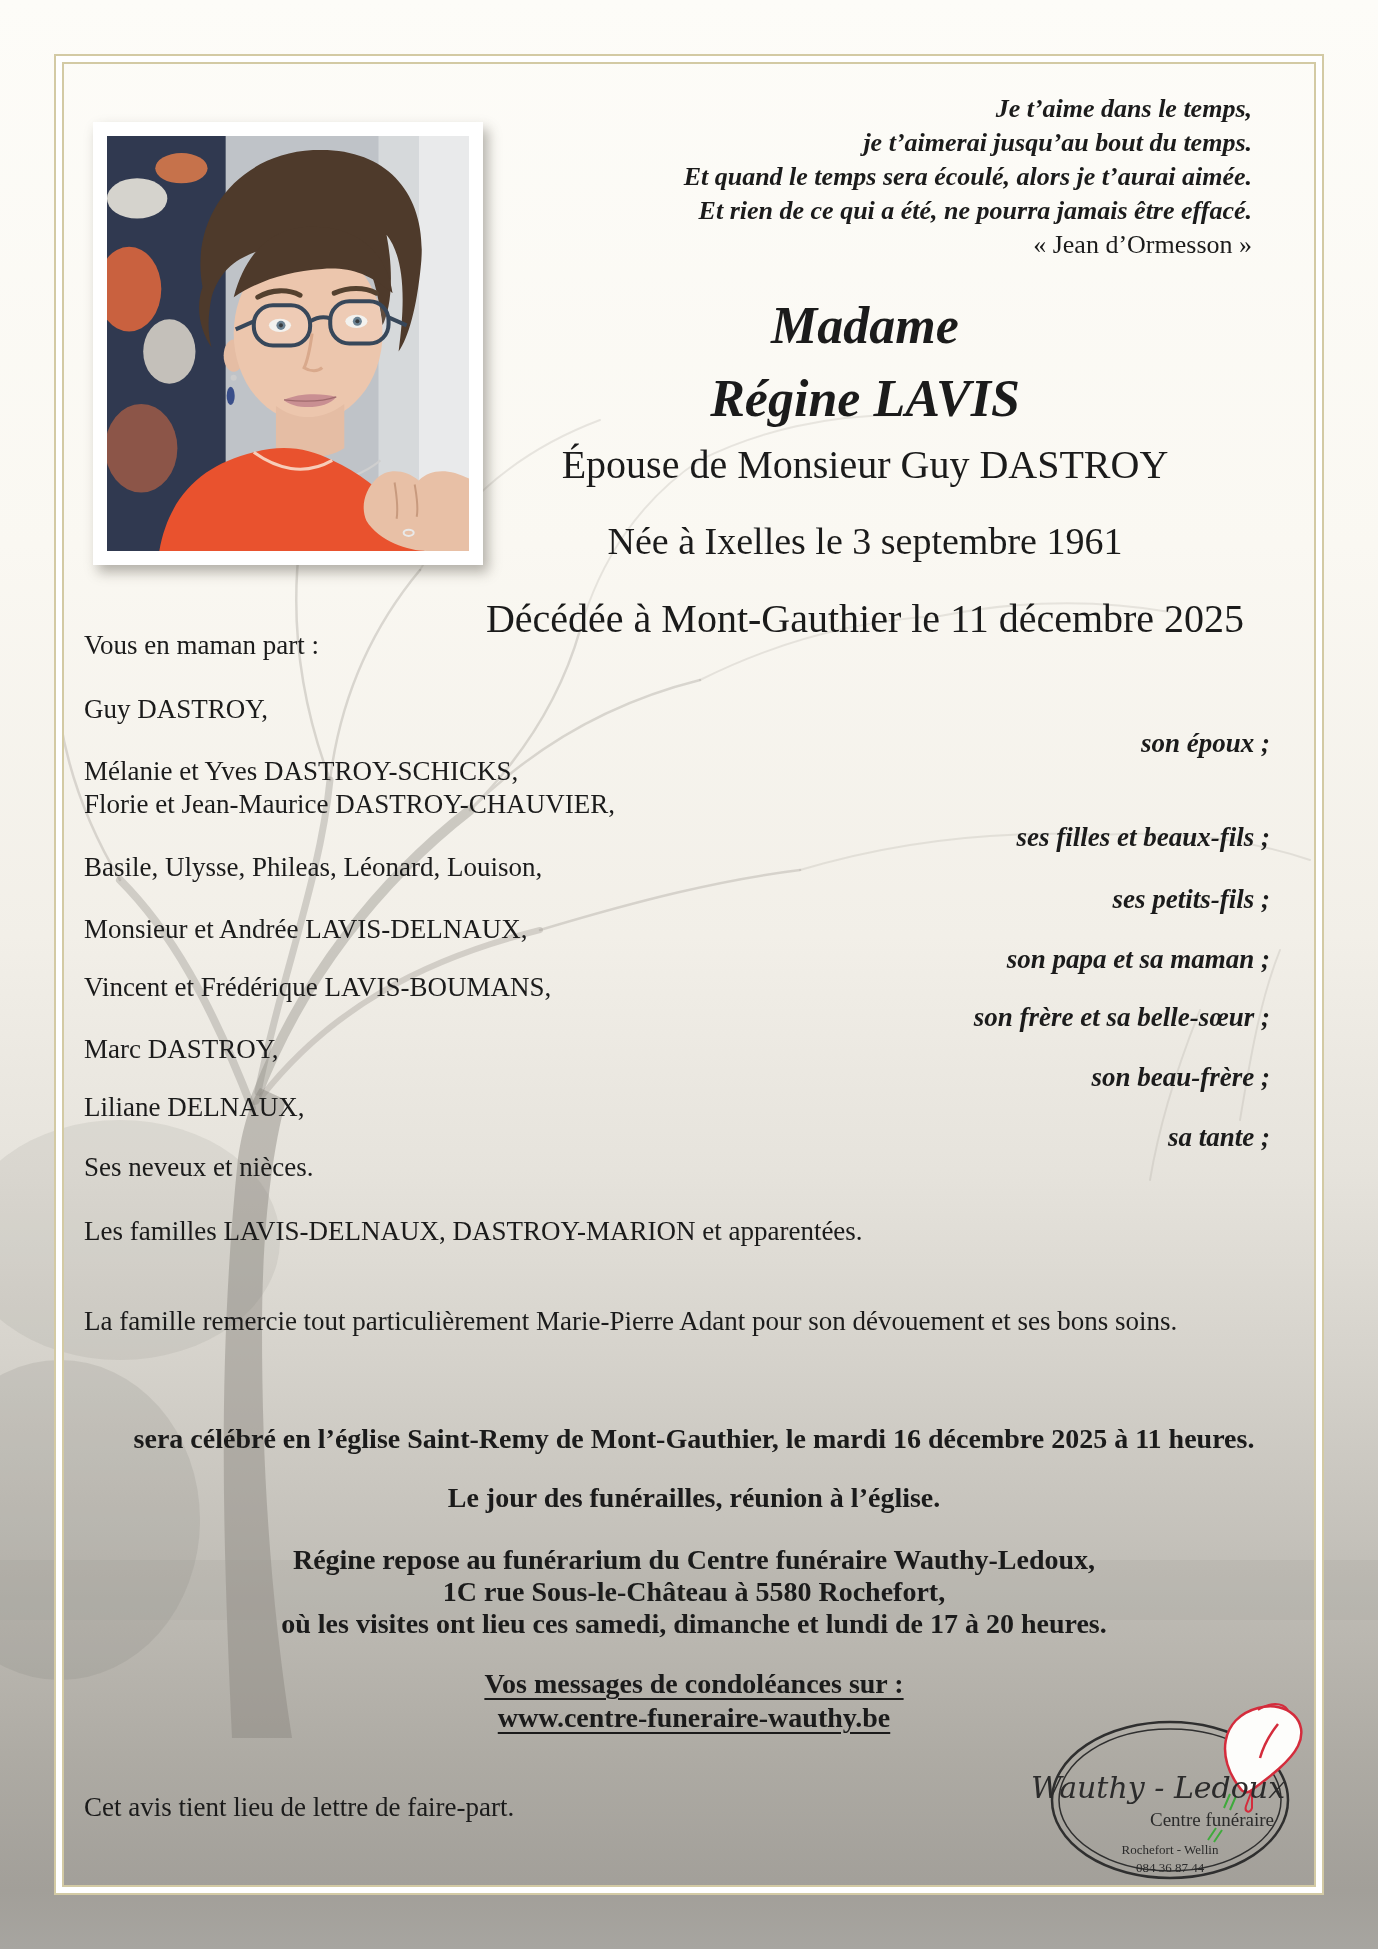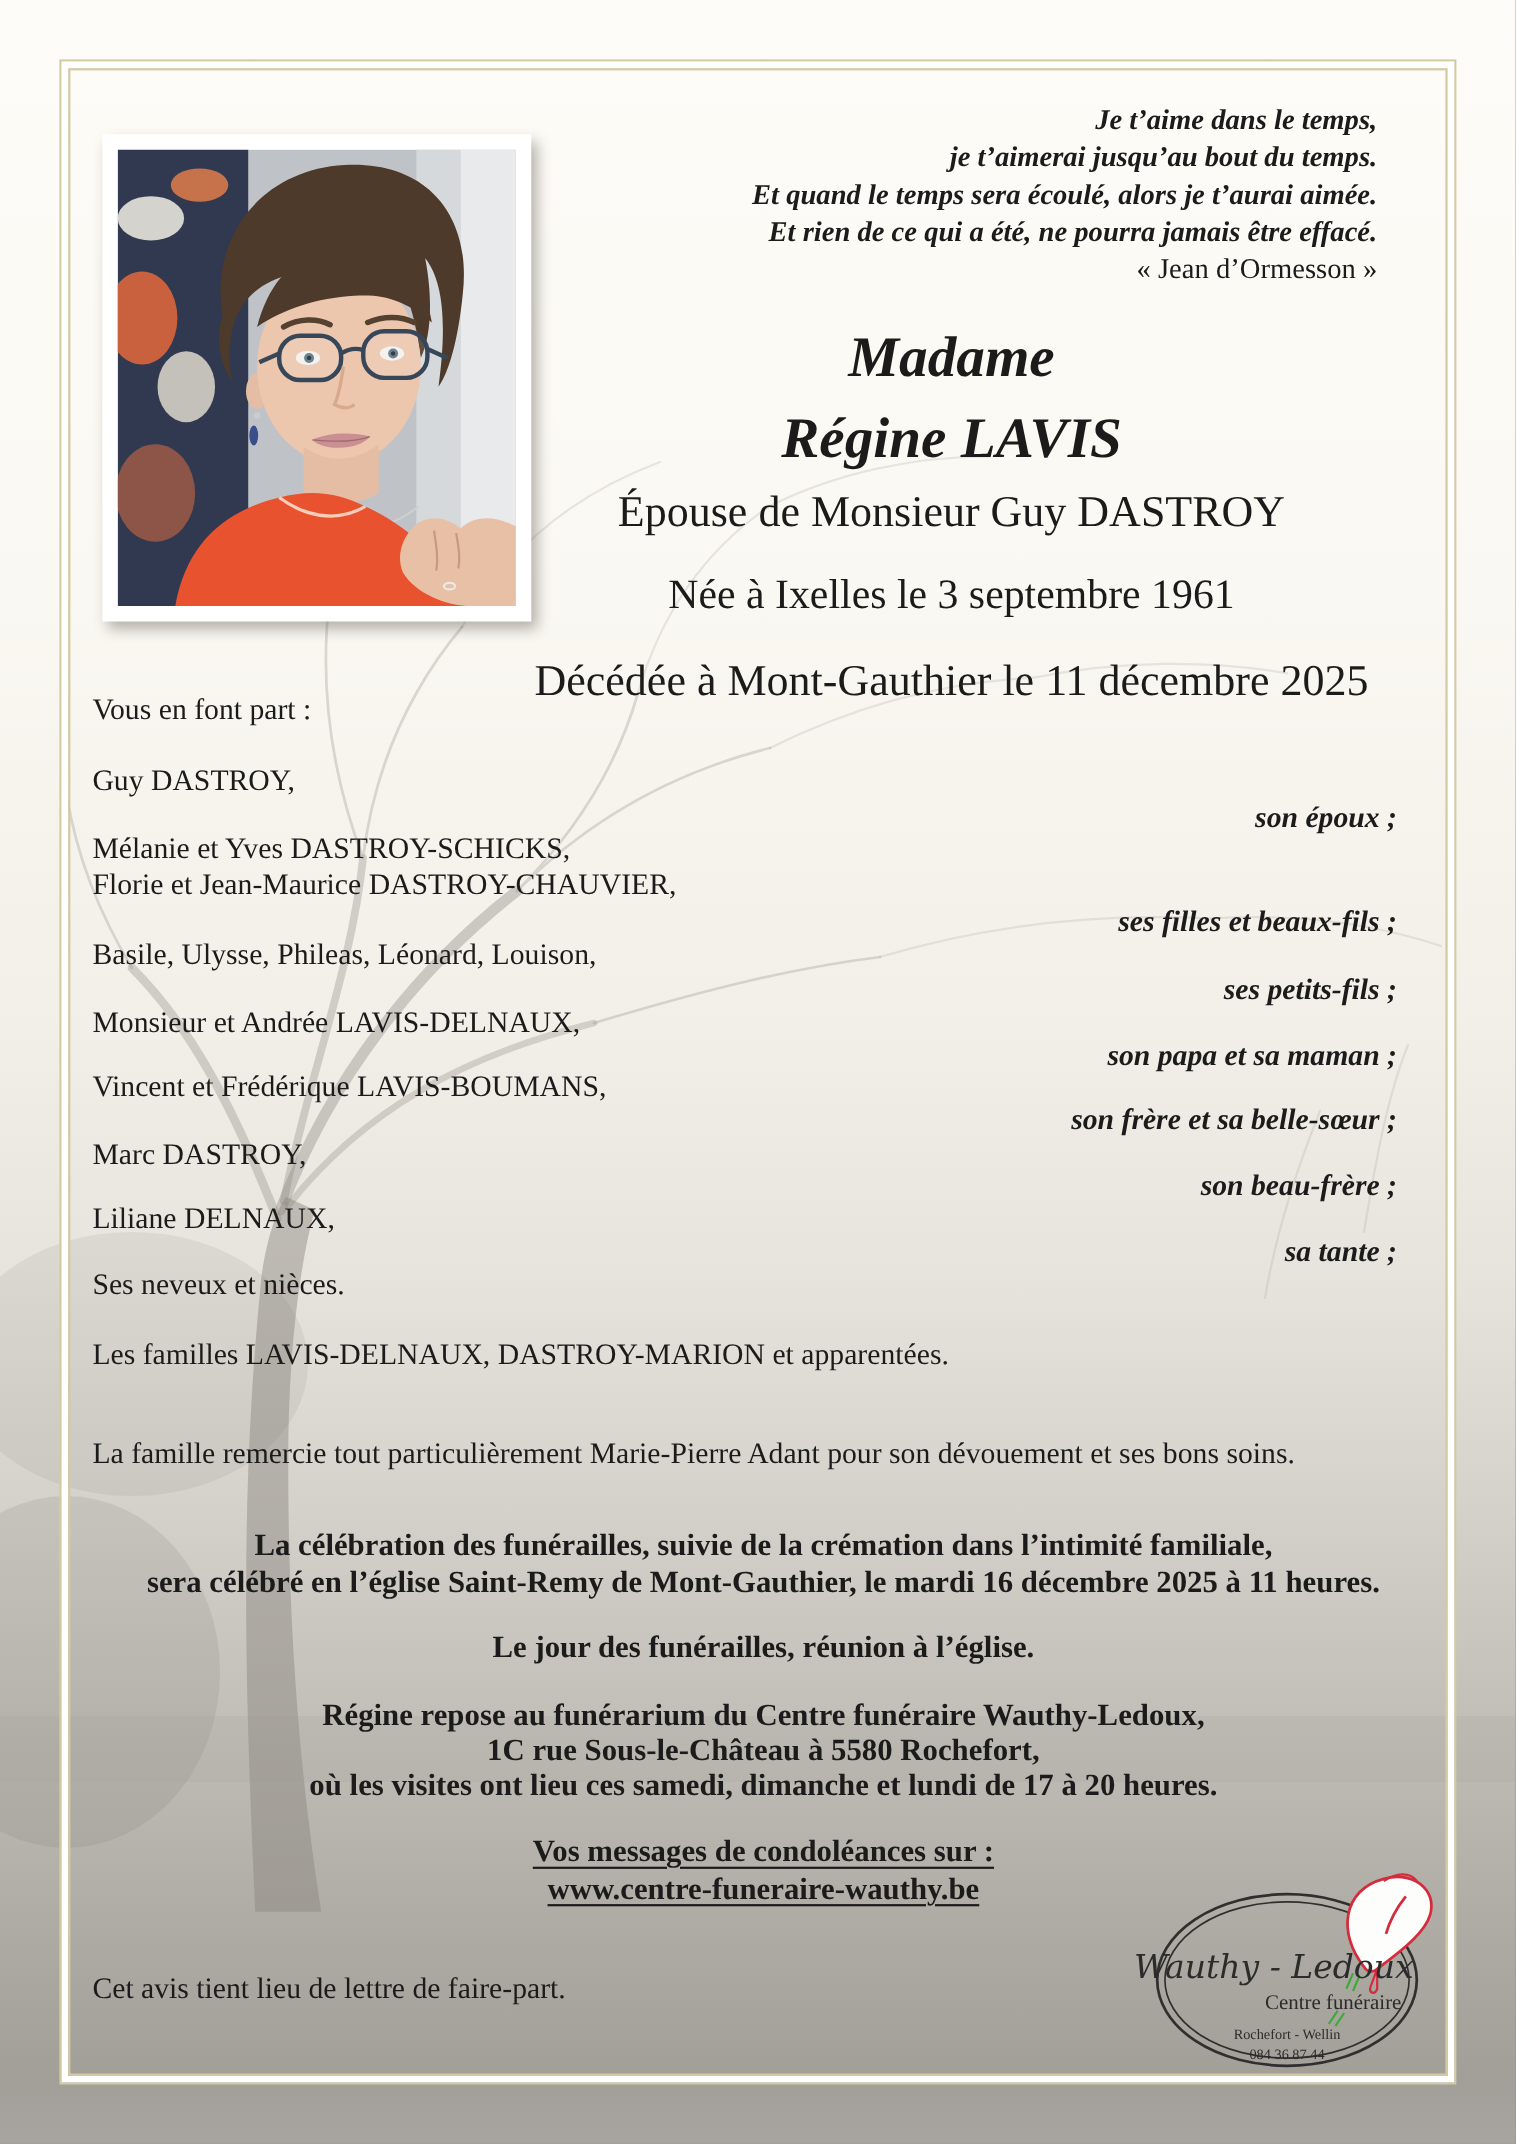--- a/index.html
+++ b/index.html
@@ -154,21 +154,21 @@
 
     <div class="heading">
       <div class="h-title">Madame</div>
       <div class="h-name">Régine LAVIS</div>
       <div class="h-spouse">Épouse de Monsieur Guy DASTROY</div>
       <div class="h-birth">Née à Ixelles le 3 septembre 1961</div>
       <div class="h-death">Décédée à Mont-Gauthier le 11 décembre 2025</div>
     </div>
 
     <div class="family">
-      <div class="fam-left" style="top:630px">Vous en font part :</div>
+      <div class="fam-left" style="top:630px">Vous en maman part :</div>
       <div class="fam-left" style="top:694px">Guy DASTROY,</div>
       <div class="fam-right" style="top:728px">son époux ;</div>
       <div class="fam-left" style="top:756px">Mélanie et Yves DASTROY-SCHICKS,</div>
       <div class="fam-left" style="top:789px">Florie et Jean-Maurice DASTROY-CHAUVIER,</div>
       <div class="fam-right" style="top:822px">ses filles et beaux-fils ;</div>
       <div class="fam-left" style="top:852px">Basile, Ulysse, Phileas, Léonard, Louison,</div>
       <div class="fam-right" style="top:884px">ses petits-fils ;</div>
       <div class="fam-left" style="top:914px">Monsieur et Andrée LAVIS-DELNAUX,</div>
       <div class="fam-right" style="top:944px">son papa et sa maman ;</div>
       <div class="fam-left" style="top:972px">Vincent et Frédérique LAVIS-BOUMANS,</div>
@@ -176,21 +176,20 @@
       <div class="fam-left" style="top:1034px">Marc DASTROY,</div>
       <div class="fam-right" style="top:1062px">son beau-frère ;</div>
       <div class="fam-left" style="top:1092px">Liliane DELNAUX,</div>
       <div class="fam-right" style="top:1122px">sa tante ;</div>
       <div class="fam-left" style="top:1152px">Ses neveux et nièces.</div>
       <div class="fam-left" style="top:1216px">Les familles LAVIS-DELNAUX, DASTROY-MARION et apparentées.</div>
       <div class="fam-left" style="top:1306px">La famille remercie tout particulièrement Marie-Pierre Adant pour son dévouement et ses bons soins.</div>
     </div>
 
     <div class="centerband">
-      <div style="top:1390px">La célébration des funérailles, suivie de la crémation dans l’intimité familiale,</div>
       <div style="top:1423px">sera célébré en l’église Saint-Remy de Mont-Gauthier, le mardi 16 décembre 2025 à 11 heures.</div>
       <div style="top:1482px">Le jour des funérailles, réunion à l’église.</div>
       <div style="top:1544px">Régine repose au funérarium du Centre funéraire Wauthy-Ledoux,</div>
       <div style="top:1576px">1C rue Sous-le-Château à 5580 Rochefort,</div>
       <div style="top:1608px">où les visites ont lieu ces samedi, dimanche et lundi de 17 à 20 heures.</div>
       <div class="u" style="top:1668px">Vos messages de condoléances sur :</div>
       <div class="u" style="top:1702px">www.centre-funeraire-wauthy.be</div>
     </div>
 
     <div class="leftband">

